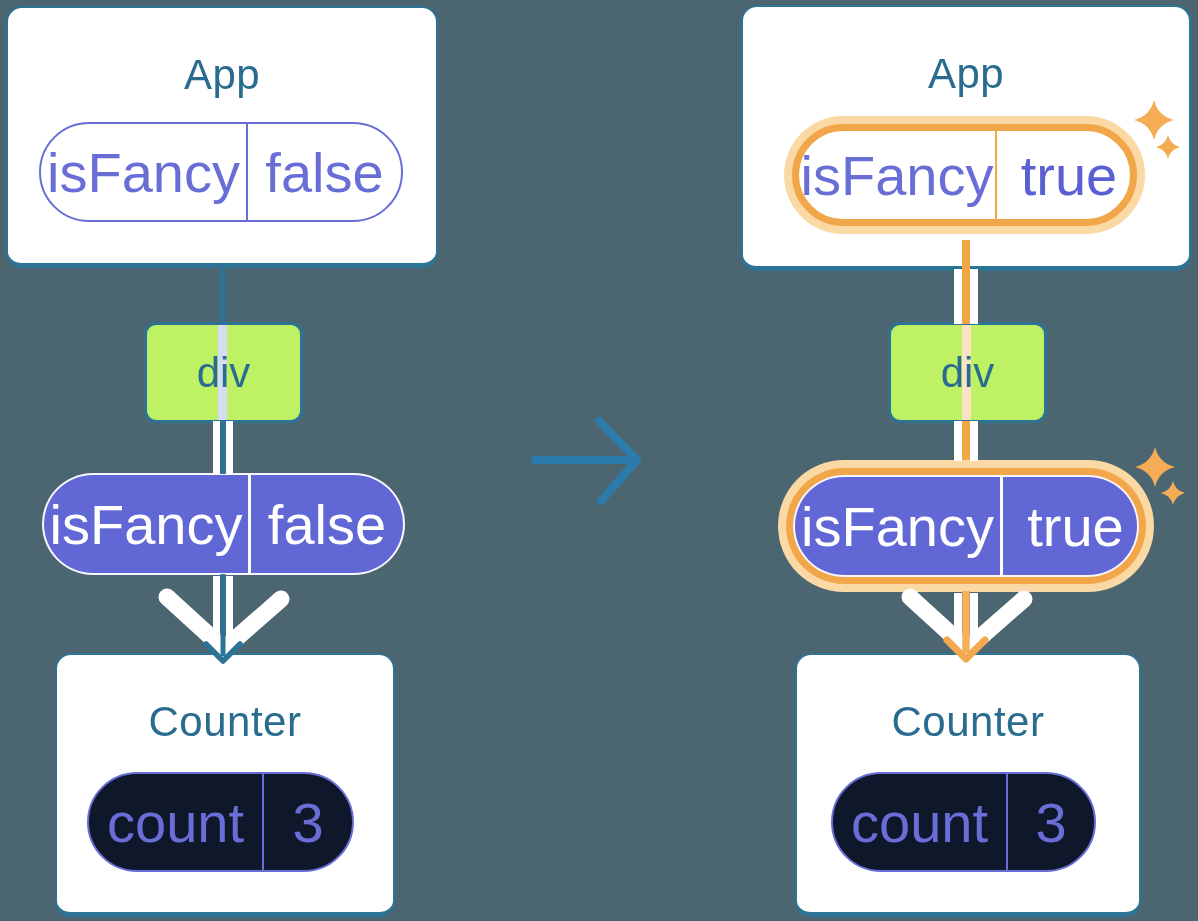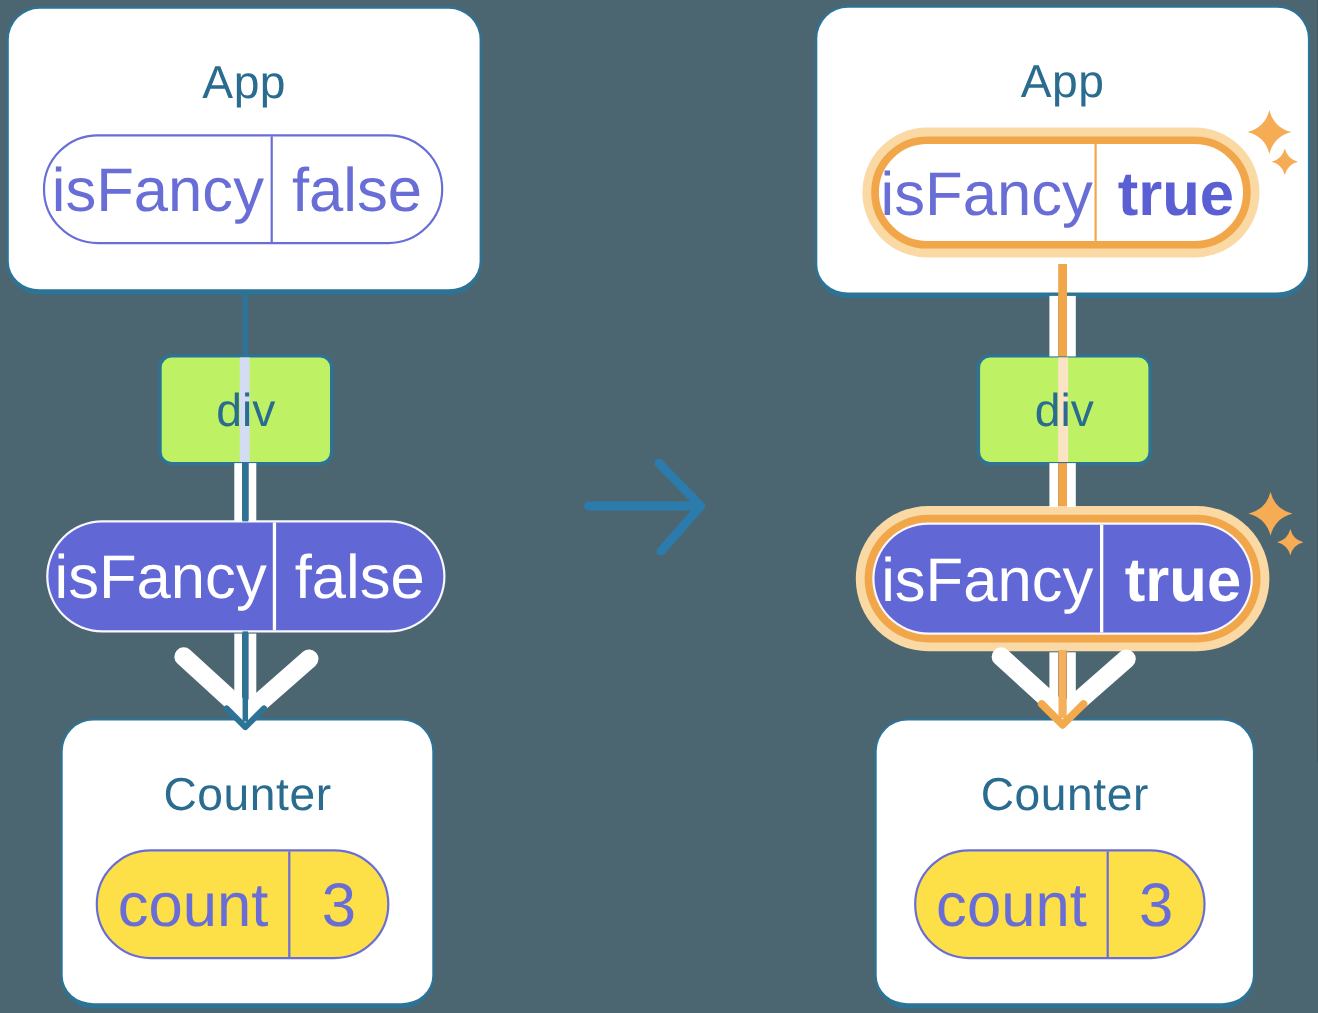--- a/index.html
+++ b/index.html
@@ -9,21 +9,21 @@
     background:#4B6671;
     overflow:hidden;
     font-family:"Liberation Sans","DejaVu Sans",sans-serif;
   }
   
   .card{
     position:absolute;
     background:#fff;
     border:2.5px solid #2D7396;
     border-bottom-width:5px;
-    border-radius:30px;
+    border-radius:16px;
     box-sizing:border-box;
   }
   .card-app-before{left:6px;top:6px;width:432px;height:262px;}
   .card-app-after{left:741px;top:5px;width:450px;height:266px;}
   .card-counter-before{left:55px;top:653px;width:340px;height:264px;}
   .card-counter-after{left:795px;top:653px;width:346px;height:264px;}
   .card-title{
     position:absolute;left:0;right:0;top:44px;
     text-align:center;
     font-size:42px;line-height:46px;
@@ -55,21 +55,21 @@
     position:absolute;
     border-radius:999px;
     box-sizing:border-box;
   }
   .pill .cell{
     position:absolute;top:0;bottom:0;
     display:flex;align-items:center;justify-content:center;
     font-size:56px;
   }
   .pill .divider{position:absolute;top:0;bottom:0;}
-  .bold{font-weight:700;padding-left:11px;}
+  .bold{font-weight:400;padding-left:11px;}
 
   
   .pill-app-before{left:31px;top:114px;width:364px;height:100px;border:2.5px solid #696ED7;background:#fff;color:#696ED7;}
   .pill-app-before .cell-l{left:0;width:205px;}
   .pill-app-before .divider{left:205px;width:2px;background:#696ED7;}
   .pill-app-before .cell-r{left:207px;right:0;}
 
   
   .pill-app-after{left:49px;top:117px;width:345px;height:102px;border:7px solid #F2A64A;background:#fff;color:#696ED7;box-shadow:0 0 0 8px #FAD9A4;}
   .pill-app-after .cell-l{left:0;width:196px;}
@@ -83,21 +83,21 @@
   .pill-state-before .cell-l{left:0;width:204px;}
   .pill-state-before .divider{left:204px;width:3px;background:#fff;}
   .pill-state-before .cell-r{left:207px;right:0;}
   .pill-state-after{left:793px;top:475px;width:346px;height:102px;
     box-shadow:0 0 0 7px #F2A64A,0 0 0 15px #FAD9A4;}
   .pill-state-after .cell-l{left:0;width:205px;}
   .pill-state-after .divider{left:205px;width:3px;background:#fff;}
   .pill-state-after .cell-r{left:208px;right:0;}
 
   
-  .pill-counter{border:2.5px solid #696ED7;background:#fde047;color:#696ED7;}
+  .pill-counter{border:2.5px solid #696ED7;background:#0f172a;color:#696ED7;}
   .pill-counter-before{left:30px;top:117px;width:267px;height:100px;}
   .pill-counter-after{left:34px;top:117px;width:265px;height:100px;}
   .pill-counter .cell-l{left:0;width:173px;}
   .pill-counter .divider{left:173px;width:2px;background:#696ED7;}
   .pill-counter .cell-r{left:175px;right:0;}
 
   
   .wires{
     position:absolute;left:0;top:0;width:1198px;height:921px;
     z-index:5;pointer-events:none;

